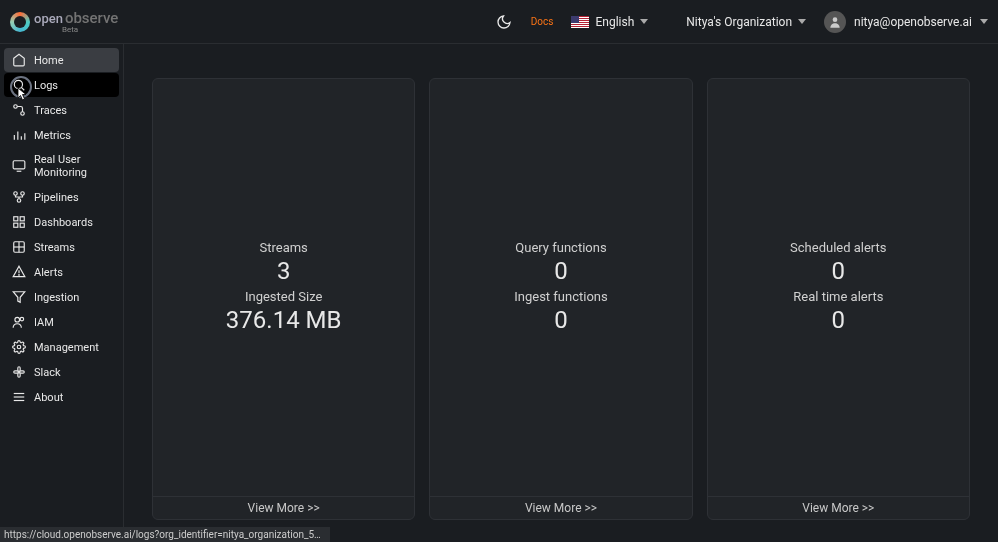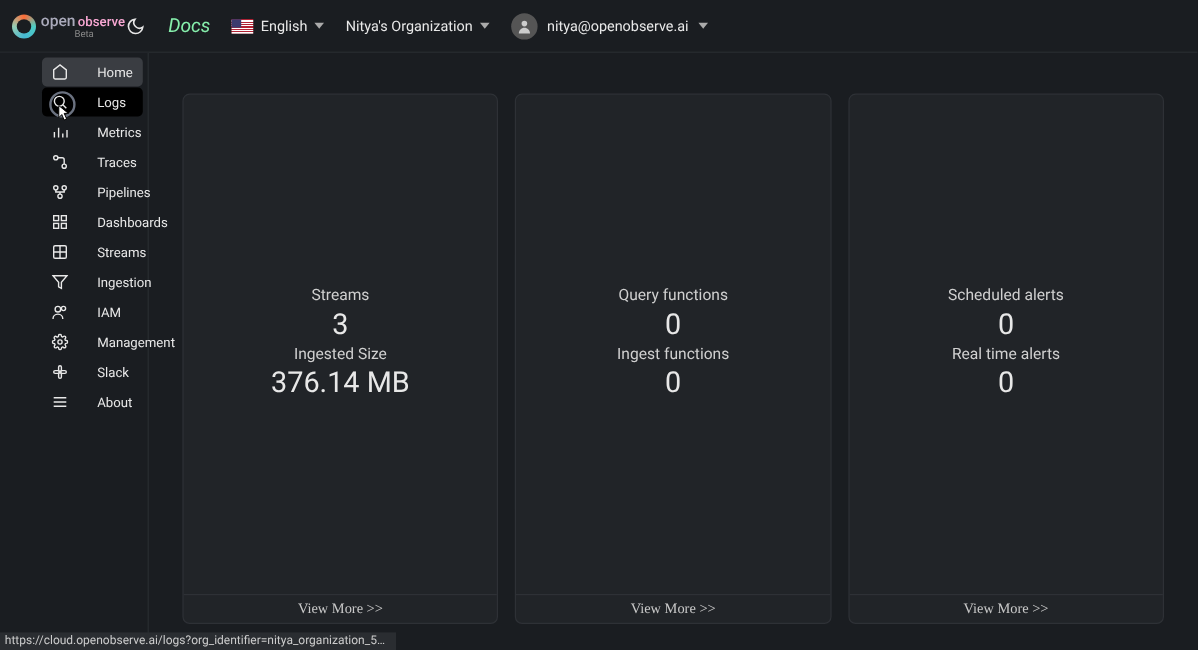--- a/index.html
+++ b/index.html
@@ -9,68 +9,69 @@
       color: #e8e8e8;
       width: 998px;
       height: 542px;
       overflow: hidden;
       position: relative;
     }
     .header {
       height: 44px;
       display: flex;
       align-items: center;
+      justify-content: space-between;
       padding: 0 10px;
       background: #1a1d21;
       border-bottom: 1px solid #2a2d31;
     }
     .logo-wrap { display: flex; align-items: center; gap: 4px; }
     .logo-ring {
       width: 20px; height: 20px; border-radius: 50%;
       background: conic-gradient(#ff6b35, #4ecdc4, #45b7d1, #96ceb4, #ff6b35);
       display: flex; align-items: center; justify-content: center;
     }
     .logo-ring::after { content: ""; width: 12px; height: 12px; background: #1a1d21; border-radius: 50%; }
     .logo-text { display: flex; align-items: baseline; gap: 2px; }
     .logo-open { color: #aab; font-size: 13px; font-weight: 500; }
-    .logo-observe { color: #f9a8d4; font-size: 11px; font-weight: 500; }
+    .logo-observe { color: #737373; font-size: 15px; font-weight: 500; }
     .logo-beta { color: #888; font-size: 8px; margin-left: 28px; margin-top: -2px; }
     .header-right { display: flex; align-items: center; gap: 18px; }
     .theme-btn { width: 18px; height: 18px; display: flex; align-items: center; justify-content: center; cursor: pointer; }
-    .docs-link { color: #86efac; font-size: 16px; cursor: pointer; font-style: italic; }
+    .docs-link { color: #f97316; font-size: 10px; cursor: pointer; }
     .lang-wrap { display: flex; align-items: center; gap: 6px; cursor: pointer; }
     .flag {
       width: 18px; height: 12px; background: #b22234;
       background-image: repeating-linear-gradient(#b22234 0 1px, #fff 1px 2px);
       position: relative;
     }
     .flag::before {
       content: ""; position: absolute; top: 0; left: 0; width: 8px; height: 7px;
       background: #3c3b6e;
     }
     .lang-txt { font-size: 12px; }
     .caret-down { width: 0; height: 0; border-left: 4px solid transparent; border-right: 4px solid transparent; border-top: 5px solid #aaa; }
-    .org-wrap { display: flex; align-items: center; gap: 6px; cursor: pointer; font-size: 12px; }
+    .org-wrap { display: flex; align-items: center; gap: 6px; cursor: pointer; font-size: 12px; margin-left: 20px; }
     .user-wrap { display: flex; align-items: center; gap: 8px; cursor: pointer; }
     .avatar {
       width: 22px; height: 22px; border-radius: 50%; background: #555;
       display: flex; align-items: center; justify-content: center;
     }
     .user-email { font-size: 12px; }
 
     .body-wrap { display: flex; height: calc(100% - 32px); }
     .sidebar {
       width: 124px; background: #1a1d21; padding: 4px;
       display: flex; flex-direction: column; gap: 1px;
       border-right: 1px solid #2a2d31;
     }
     .nav-item {
-      display: flex; align-items: center; gap: 24px;
+      display: flex; align-items: center; gap: 8px;
       padding: 5px 8px; border-radius: 4px; cursor: pointer;
-      font-size: 11px; color: #e8e8e8; margin-left: 31px;
+      font-size: 11px; color: #e8e8e8;
     }
     .nav-item.active { background: #3a3d42; }
     .nav-item.hover { background: #000000; position: relative; }
     .nav-icon { width: 14px; height: 14px; display: flex; align-items: center; justify-content: center; flex-shrink: 0; }
     .cursor-ring {
       position: absolute; left: 6px; top: 3px; width: 22px; height: 22px;
       border: 2px solid #6b7280; border-radius: 50%; pointer-events: none;
     }
     .cursor-ptr {
       position: absolute; left: 13px; top: 14px; pointer-events: none;
@@ -85,21 +86,21 @@
       display: flex; flex-direction: column;
     }
     .card-body {
       flex: 1; display: flex; flex-direction: column; align-items: center; justify-content: center;
       padding: 14px 10px; gap: 2px;
     }
     .card-label { font-size: 13px; color: #d0d0d0; }
     .card-big { font-size: 24px; font-weight: 400; color: #e8e8e8; margin-bottom: 2px; }
     .card-footer {
       border-top: 1px solid #2e3136; padding: 4px 0; text-align: center;
-      font-size: 12px; color: #c8c8c8; cursor: pointer; font-family: Liberation Serif, serif;
+      font-size: 12px; color: #c8c8c8; cursor: pointer;
     }
 
     .status-bar {
       position: absolute; bottom: 0; left: 0; padding: 2px 4px;
       background: #2a2d31; font-size: 10px; color: #ccc;
       max-width: 330px; white-space: nowrap; overflow: hidden; text-overflow: ellipsis;
     }
   </style>
 </head>
 <body>
@@ -163,37 +164,46 @@
       </span>
       <span>Logs</span>
       <div class="cursor-ring"></div>
       <svg class="cursor-ptr" width="12" height="14" viewBox="0 0 12 14">
           <path d="M1 1 L1 11 L3.5 8.5 L5.5 13 L7.5 12 L5.5 7.5 L9 7.5 Z" fill="#fff" stroke="#000" stroke-width="0.8"></path>
         </svg>
     </div>
     <div class="nav-item">
       <span class="nav-icon">
         <svg width="14" height="14" viewBox="0 0 24 24" fill="none" stroke="#e8e8e8" stroke-width="2">
+            <circle cx="6" cy="6" r="3"></circle>
+            <circle cx="18" cy="18" r="3"></circle>
+            <path d="M9 6h6a3 3 0 0 1 3 3v6"></path>
+          </svg>
+      </span>
+      <span>Traces</span>
+    </div>
+    <div class="nav-item">
+      <span class="nav-icon">
+        <svg width="14" height="14" viewBox="0 0 24 24" fill="none" stroke="#e8e8e8" stroke-width="2">
             <line x1="4" y1="20" x2="4" y2="12"></line>
             <line x1="10" y1="20" x2="10" y2="6"></line>
             <line x1="16" y1="20" x2="16" y2="14"></line>
             <line x1="22" y1="20" x2="22" y2="9"></line>
           </svg>
       </span>
       <span>Metrics</span>
     </div>
     <div class="nav-item">
       <span class="nav-icon">
         <svg width="14" height="14" viewBox="0 0 24 24" fill="none" stroke="#e8e8e8" stroke-width="2">
-            <circle cx="6" cy="6" r="3"></circle>
-            <circle cx="18" cy="18" r="3"></circle>
-            <path d="M9 6h6a3 3 0 0 1 3 3v6"></path>
-          </svg>
-      </span>
-      <span>Traces</span>
+            <rect x="2" y="3" width="20" height="14" rx="2"></rect>
+            <line x1="8" y1="21" x2="16" y2="21"></line>
+          </svg>
+      </span>
+      <span>Real User Monitoring</span>
     </div>
     <div class="nav-item">
       <span class="nav-icon">
         <svg width="14" height="14" viewBox="0 0 24 24" fill="none" stroke="#e8e8e8" stroke-width="2">
             <circle cx="6" cy="6" r="3"></circle>
             <circle cx="18" cy="6" r="3"></circle>
             <circle cx="12" cy="18" r="3"></circle>
             <path d="M6 9v3h12V9M12 12v3"></path>
           </svg>
       </span>
@@ -212,20 +222,30 @@
     </div>
     <div class="nav-item">
       <span class="nav-icon">
         <svg width="14" height="14" viewBox="0 0 24 24" fill="none" stroke="#e8e8e8" stroke-width="2">
             <rect x="3" y="3" width="18" height="18" rx="2"></rect>
             <line x1="3" y1="12" x2="21" y2="12"></line>
             <line x1="12" y1="3" x2="12" y2="21"></line>
           </svg>
       </span>
       <span>Streams</span>
+    </div>
+    <div class="nav-item">
+      <span class="nav-icon">
+        <svg width="14" height="14" viewBox="0 0 24 24" fill="none" stroke="#e8e8e8" stroke-width="2">
+            <path d="M12 2 L22 20 H2 Z"></path>
+            <line x1="12" y1="9" x2="12" y2="14"></line>
+            <circle cx="12" cy="17" r="0.5" fill="#e8e8e8"></circle>
+          </svg>
+      </span>
+      <span>Alerts</span>
     </div>
     <div class="nav-item">
       <span class="nav-icon">
         <svg width="14" height="14" viewBox="0 0 24 24" fill="none" stroke="#e8e8e8" stroke-width="2">
             <polygon points="22 3 2 3 10 12.5 10 19 14 21 14 12.5 22 3"></polygon>
           </svg>
       </span>
       <span>Ingestion</span>
     </div>
     <div class="nav-item">

